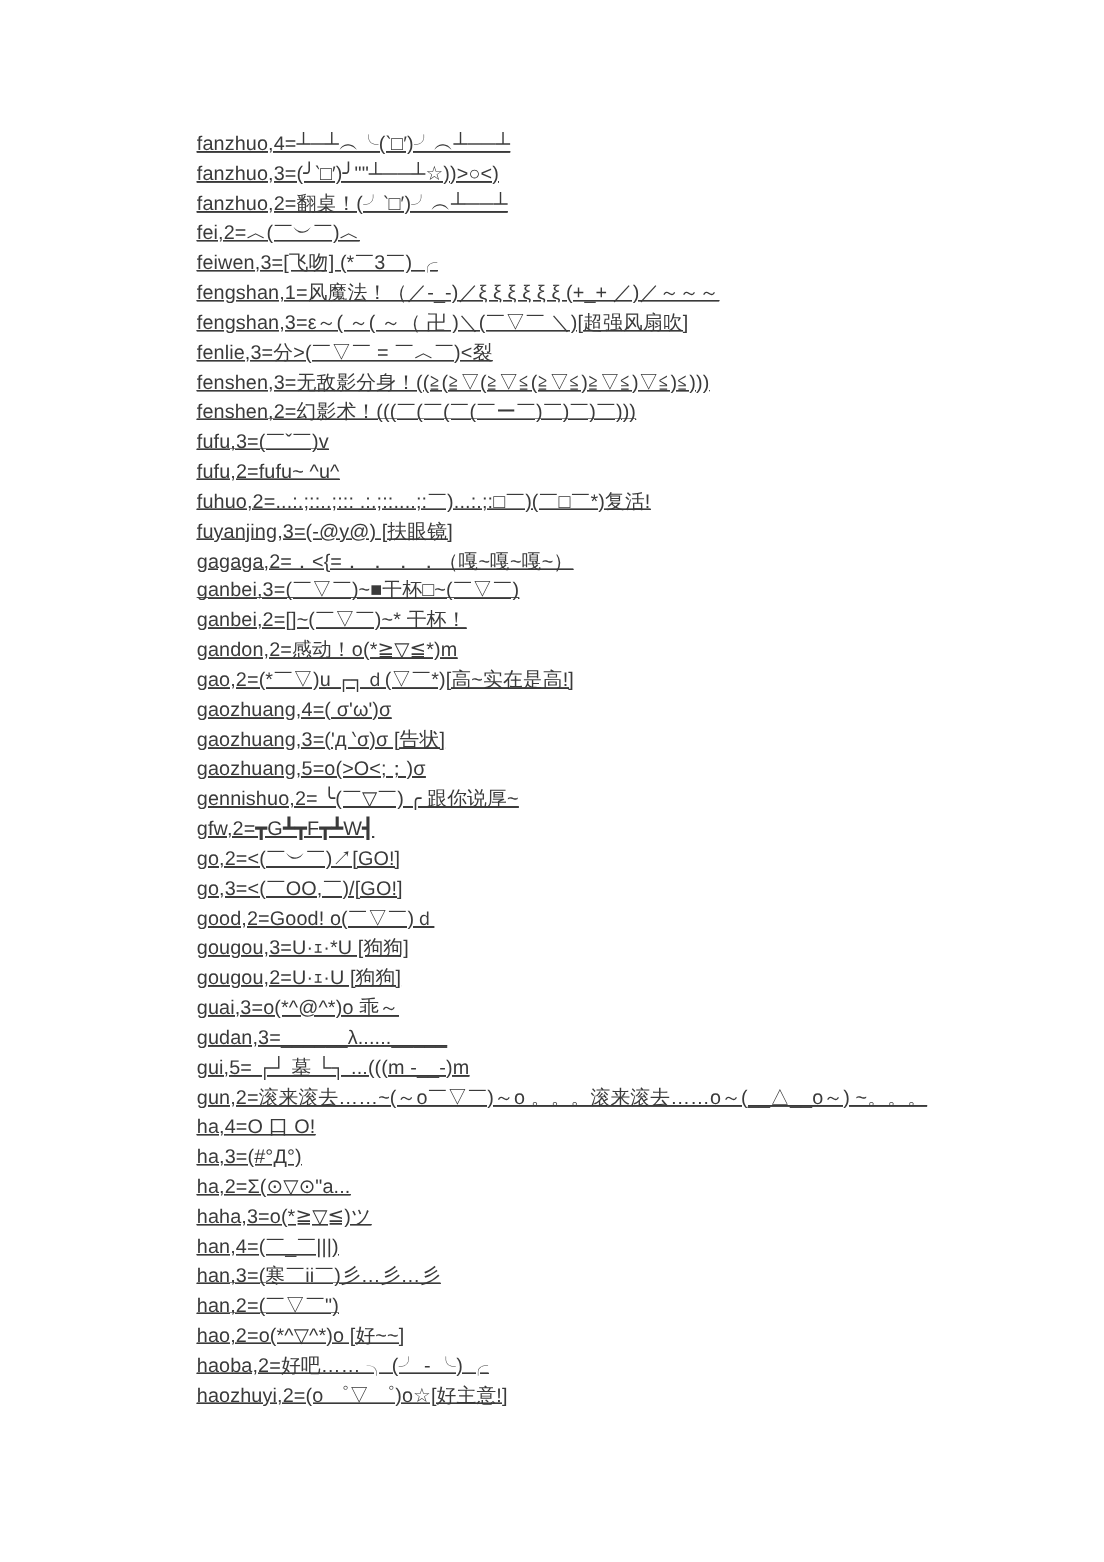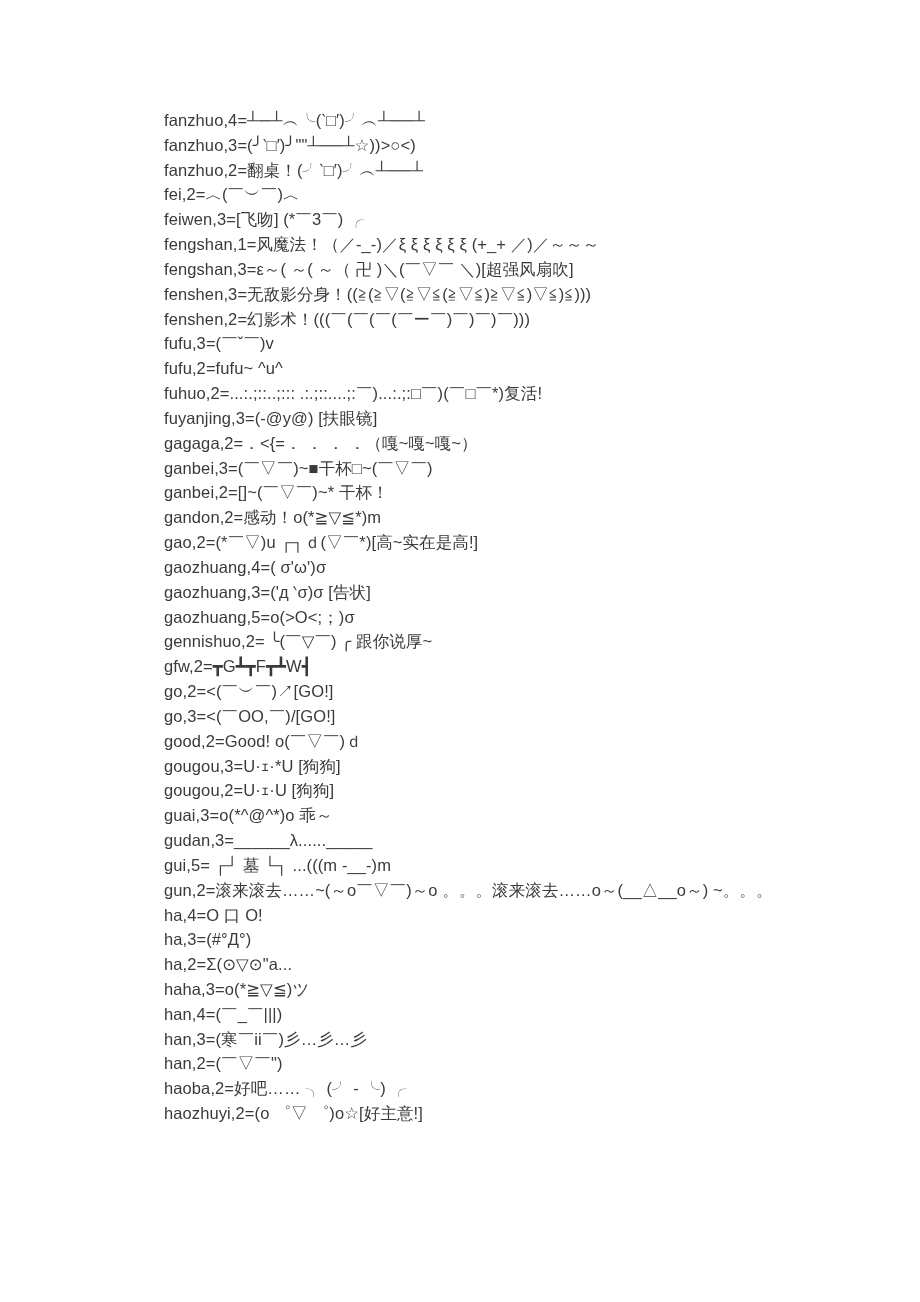--- a/index.html
+++ b/index.html
@@ -1,18 +1,19 @@
 <!DOCTYPE html>
 <html><head>
   <meta charset="utf-8">
   <style>
     * {
       margin: 0;
       padding: 0;
       box-sizing: border-box;
+      text-decoration: underline;
     }
     body {
       width: 920px;
       height: 1302px;
       background: #ffffff;
       font-family: "Segoe UI", "Microsoft YaHei", "SimSun", Arial, sans-serif;
       font-size: 16.5px;
       color: #3a3a3a;
       padding: 108px 0 0 164px;
       line-height: 1.505;
@@ -26,20 +27,21 @@
 <body>
 
 <div id="container">
     <div class="line">fanzhuo,4=┴─┴︵╰(‵□′)╯︵┴──┴</div>
     <div class="line">fanzhuo,3=(╯‵□′)╯""┴──┴☆))&gt;○&lt;)</div>
     <div class="line">fanzhuo,2=翻桌！(╯‵□′)╯︵┴──┴</div>
     <div class="line">fei,2=︿(￣︶￣)︿</div>
     <div class="line">feiwen,3=[飞吻] (*￣3￣) ╭</div>
     <div class="line">fengshan,1=风魔法！（／-_-)／ξ ξ ξ ξ ξ ξ (+_+ ／)／～～～</div>
     <div class="line">fengshan,3=ε～( ～( ～（ 卍 )＼(￣▽￣ ＼)[超强风扇吹]</div>
+    <div class="line">fenlie,3=分&gt;(￣▽￣ = ￣︿￣)&lt;裂</div>
     <div class="line">fenshen,3=无敌影分身！((≧(≧▽(≧▽≦(≧▽≦)≧▽≦)▽≦)≦)))</div>
     <div class="line">fenshen,2=幻影术！(((￣(￣(￣(￣ー￣)￣)￣)￣)))</div>
     <div class="line">fufu,3=(￣ˇ￣)v</div>
     <div class="line">fufu,2=fufu~ ^u^</div>
     <div class="line">fuhuo,2=...:.;::..;::: .:.;::....;:￣)...:.;:□￣)(￣□￣*)复活!</div>
     <div class="line">fuyanjing,3=(-@y@) [扶眼镜]</div>
     <div class="line">gagaga,2=．&lt;{=． ． ． ．（嘎~嘎~嘎~）</div>
     <div class="line">ganbei,3=(￣▽￣)~■干杯□~(￣▽￣)</div>
     <div class="line">ganbei,2=[]~(￣▽￣)~* 干杯！</div>
     <div class="line">gandon,2=感动！o(*≧▽≦*)m</div>
@@ -58,15 +60,16 @@
     <div class="line">gudan,3=______λ......_____</div>
     <div class="line">gui,5= ┌┘ 墓 └┐ ...(((m -__-)m</div>
     <div class="line">gun,2=滚来滚去……~(～o￣▽￣)～o 。。。滚来滚去……o～(__△__o～) ~。。。</div>
     <div class="line">ha,4=O 口 O!</div>
     <div class="line">ha,3=(#°Д°)</div>
     <div class="line">ha,2=Σ(⊙▽⊙"a...</div>
     <div class="line">haha,3=o(*≧▽≦)ツ</div>
     <div class="line">han,4=(￣_￣|||)</div>
     <div class="line">han,3=(寒￣ii￣)彡…彡…彡</div>
     <div class="line">han,2=(￣▽￣")</div>
+    <div class="line">hao,2=o(*^▽^*)o [好~~]</div>
     <div class="line">haoba,2=好吧…… ╮ (╯ - ╰) ╭</div>
     <div class="line">haozhuyi,2=(o ゜▽ ゜)o☆[好主意!]</div>
   </div>
 
 </body></html>

